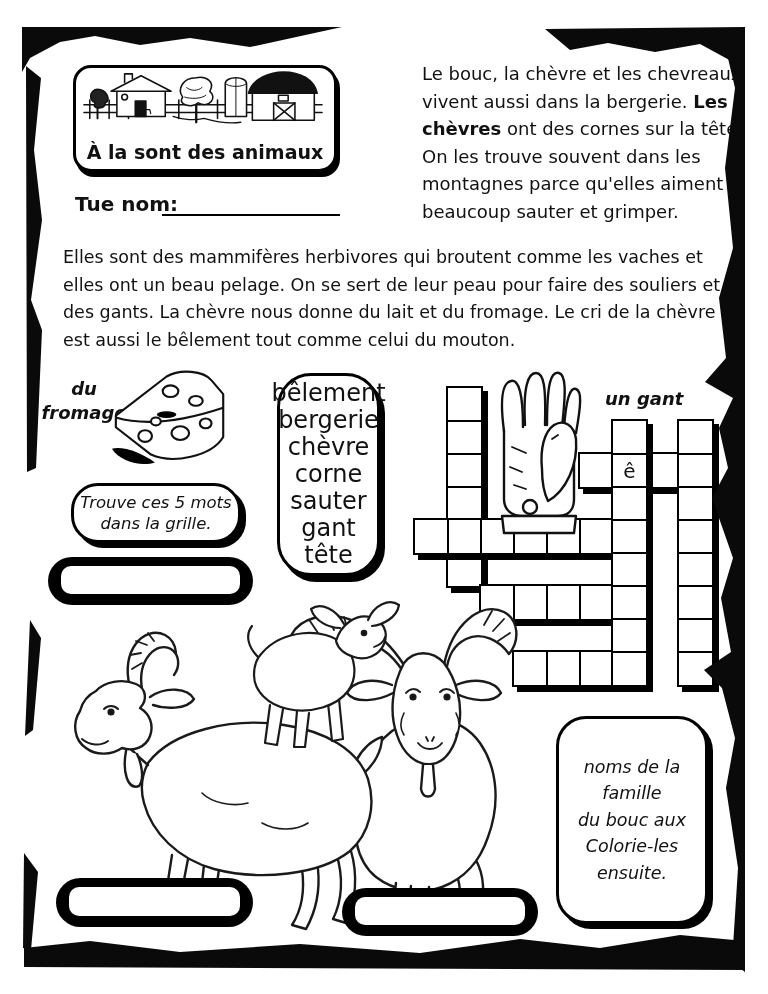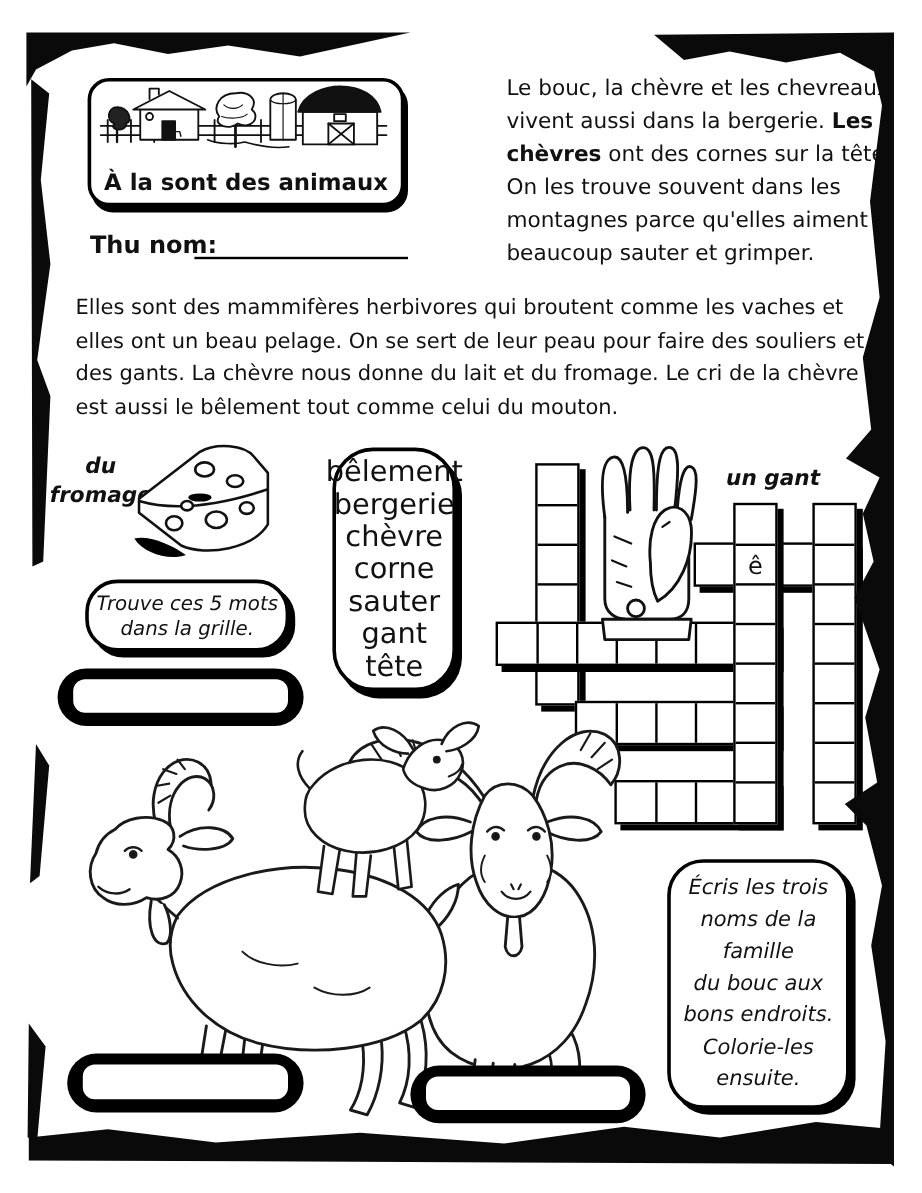--- a/index.html
+++ b/index.html
@@ -118,21 +118,21 @@
     <rect x="176" y="24" width="64" height="28" fill="#fff"></rect>
     <path d="M172,24 C176,8 196,2 208,2 C226,2 240,10 243,24 Z" fill="#111"></path>
     <rect x="198" y="34" width="22" height="18" fill="#fff"></rect>
     <path d="M198,34 L220,52 M220,34 L198,52"></path>
     <rect x="203" y="26" width="10" height="6"></rect>
     <path d="M94,48 C104,52 118,52 126,50 C140,54 152,56 164,54" stroke-width="1.4"></path>
     <path d="M66,41 l4,0 l1,4 M70,41 l1,4" stroke-width="1.2"></path>
   </g>
 </svg>
 
-<div class="abs name-row">Thu nom:</div>
+<div class="abs name-row">Tue nom:</div>
 <div class="abs name-line"></div>
 
 <div class="abs intro-par"><span>Le bouc, la chèvre et les chevreaux vivent aussi dans la bergerie. </span><span class="bold">Les chèvres</span><span> ont des cornes sur la tête. On les trouve souvent dans les montagnes parce qu'elles aiment beaucoup sauter et grimper.</span></div>
 
 <div class="abs body-par">Elles sont des mammifères herbivores qui broutent comme les vaches et elles ont un beau pelage. On se sert de leur peau pour faire des souliers et des gants.  La chèvre nous donne du lait et du fromage.  Le cri de la chèvre est aussi le bêlement tout comme celui du mouton.</div>
 
 <div class="abs lbl-fromage">du fromage</div>
 <svg id="cheese-ill" class="abs" width="122" height="104" viewBox="0 0 125 105">
   <g stroke="#111" stroke-width="2.2" fill="#fff" stroke-linejoin="round">
     <path d="M6,50 L58,10 C72,2 96,4 104,14 L116,28 L116,72 C104,92 64,100 42,90 L6,62 Z"></path>
@@ -283,22 +283,20 @@
     <path d="M210,60 C230,37 272,33 292,52 C304,64 306,84 296,98 C285,113 259,121 236,116 C216,112 202,98 202,82 C202,72 204,66 210,60 Z"></path>
     <path d="M284,48 C289,31 304,21 318,24 C331,27 337,39 332,51 C327,63 313,68 302,64 C292,61 286,56 284,48 Z"></path>
     <path d="M316,27 C322,12 337,5 347,12 C345,25 330,32 320,33"></path>
     <path d="M292,31 C284,16 269,9 259,16 C263,29 278,35 288,35"></path>
     <circle cx="312" cy="40" r="2.2" fill="#111"></circle>
     <path d="M322,54 C328,52 332,48 333,44" stroke-width="1.8"></path>
   </g>
 </svg>
 
 <div class="abs instr-box" id="instr-box">
-    <div>Écris les trois</div>
     <div>noms de la</div>
     <div>famille</div>
     <div>du bouc aux</div>
-    <div>bons endroits.</div>
     <div>Colorie-les</div>
     <div>ensuite.</div>
   </div>
 
 <div class="abs page-num">page 16</div>
 
 </body></html>

